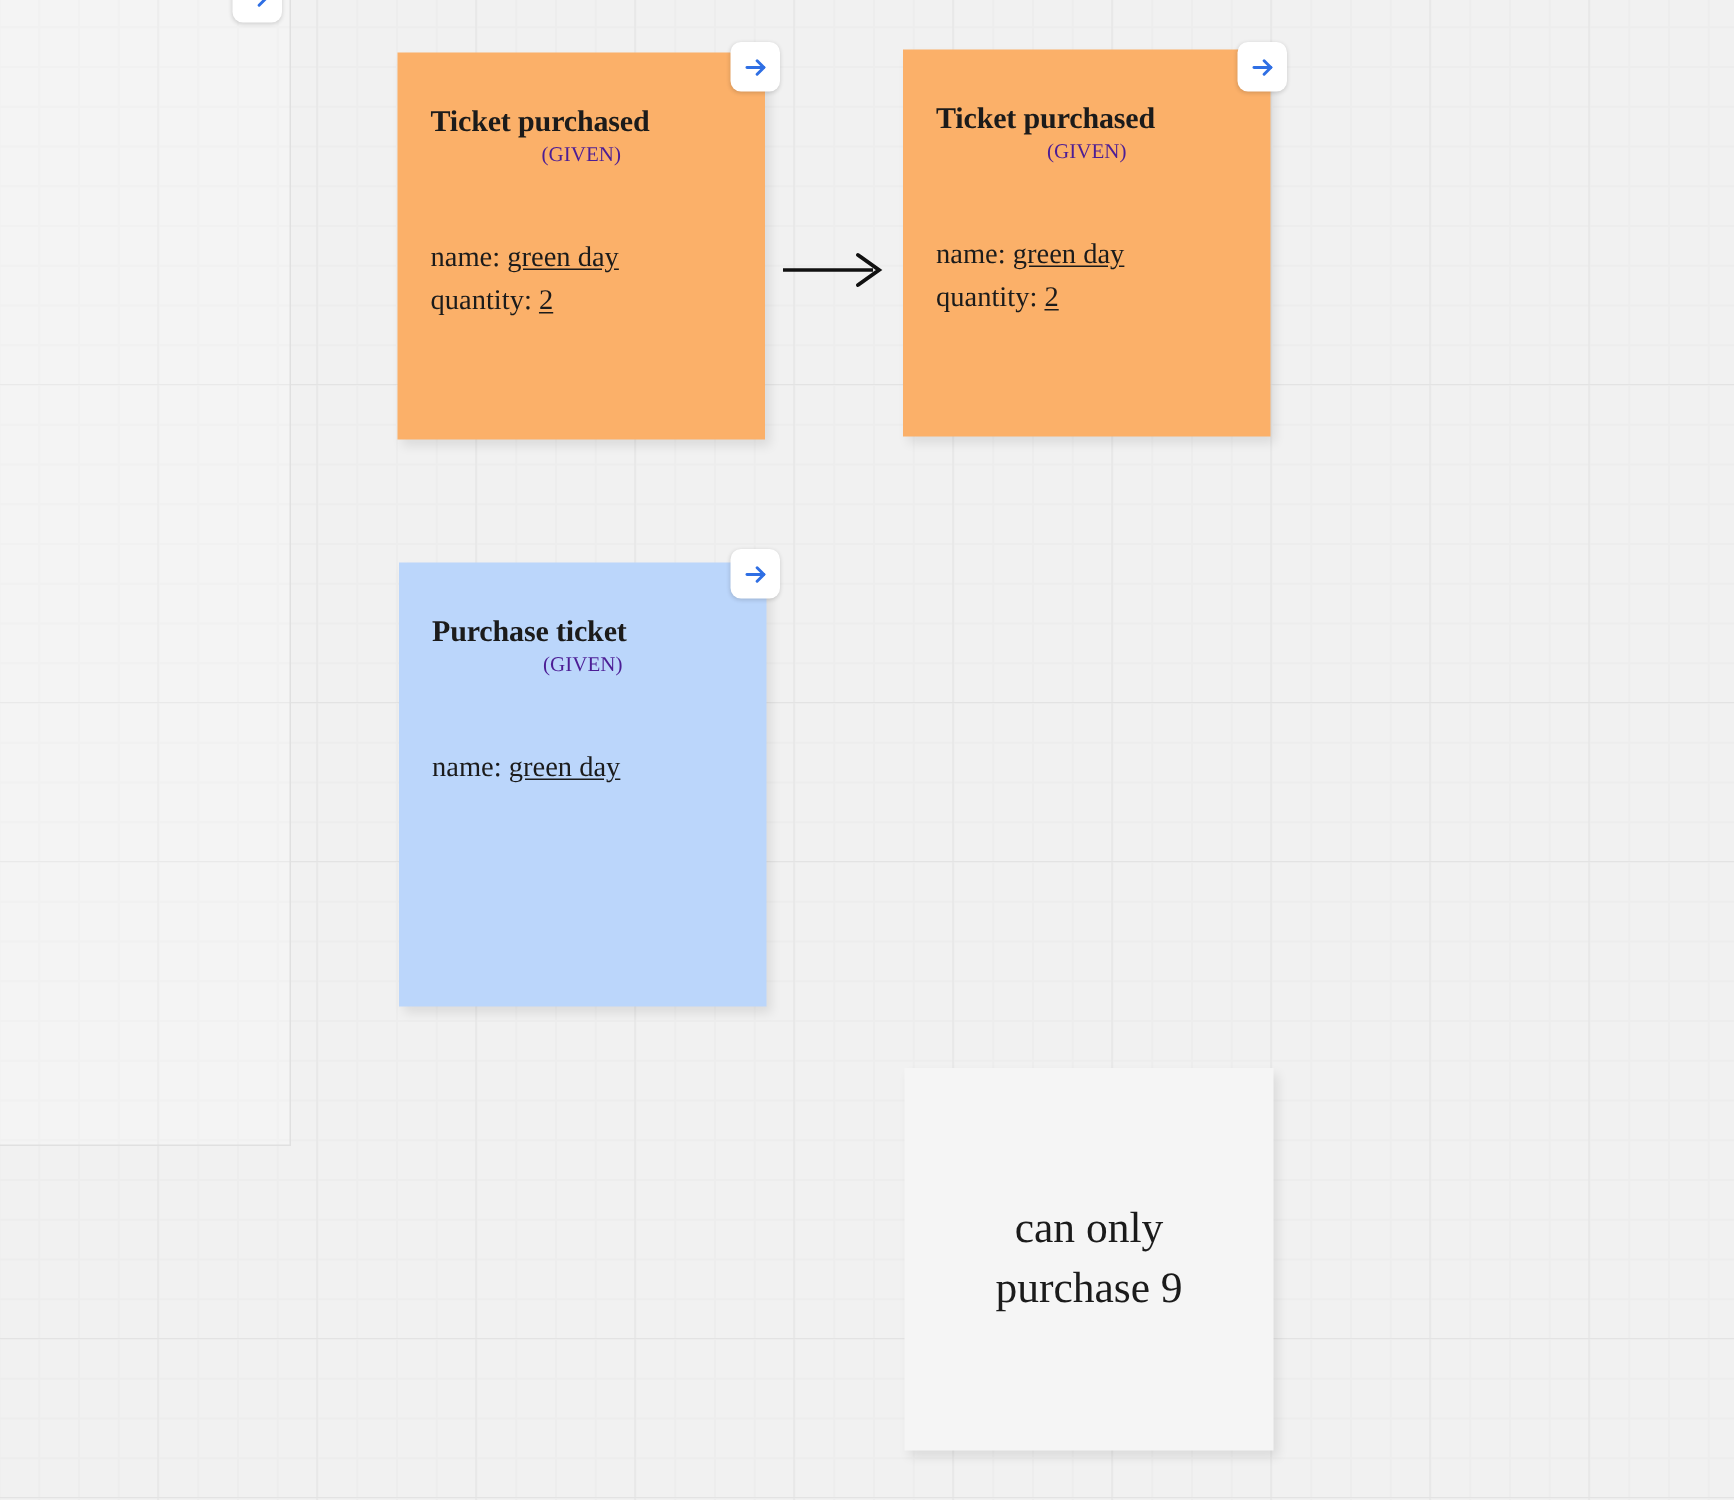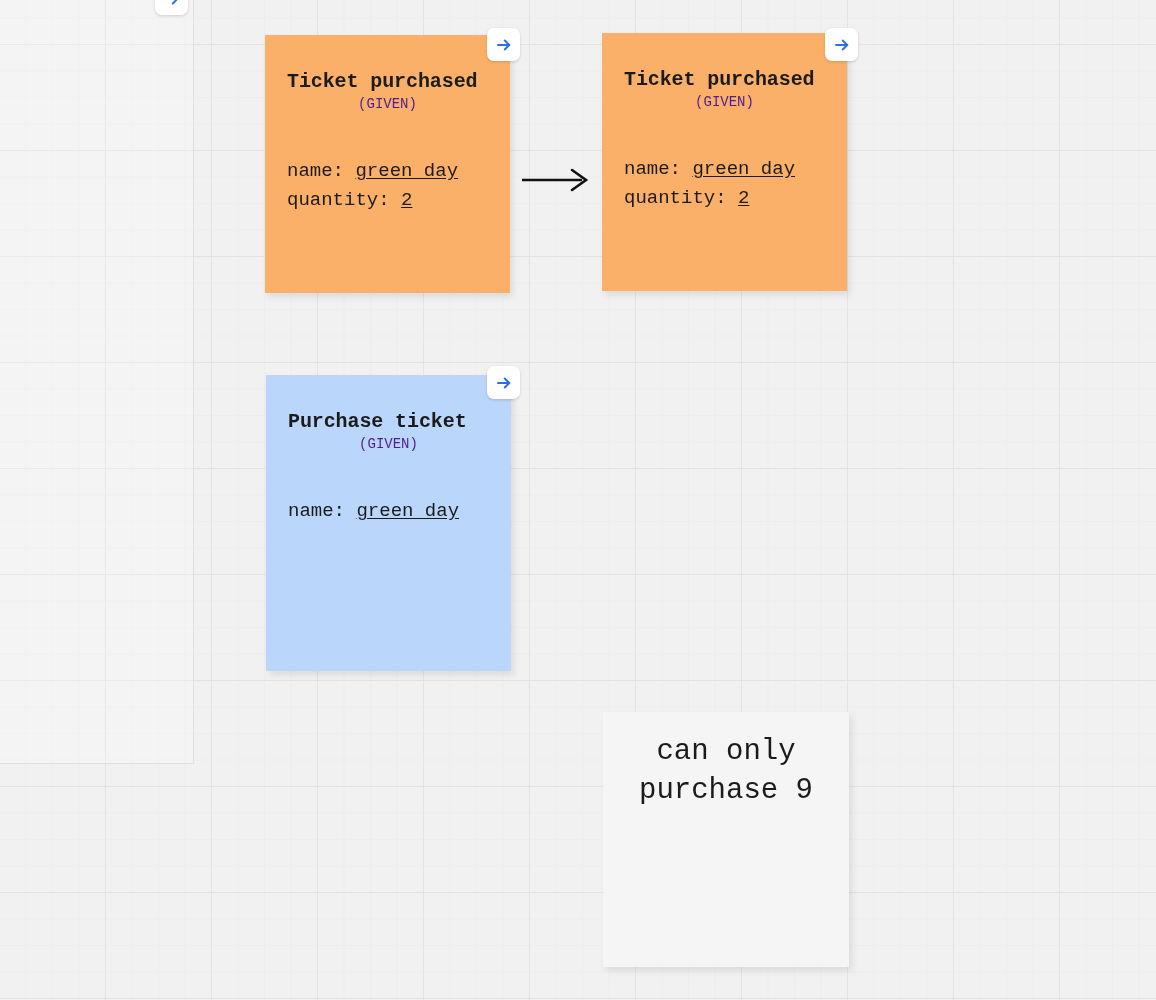--- a/index.html
+++ b/index.html
@@ -21,21 +21,21 @@
     background-size:
       106px 106px,
       106px 106px,
       26.5px 26.5px,
       26.5px 26.5px;
     background-position:
       -1px 44px,
       -1px 44px,
       -1px 44px,
       -1px 44px;
-    font-family: Liberation Mono, monospace;
+    font-family: Liberation Serif, serif;
   }
 
   
   .lane-frame {
     position: absolute;
     border-right: 1.5px solid #e0e0e0;
     border-bottom: 1.5px solid #e0e0e0;
     background: rgba(255,255,255,0.22);
     pointer-events: none;
   }
@@ -81,21 +81,21 @@
 
   .card-centered {
     display: flex;
     flex-direction: column;
     align-items: center;
     justify-content: flex-start;
     text-align: center;
   }
   .card-note {
     display: flex;
-    align-items: flex-start;
+    align-items: center;
     justify-content: center;
     text-align: center;
     padding: 20px;
   }
   .note-text {
     font-size: 29px;
     color: #1b1b1b;
     line-height: 1.35;
   }
 

